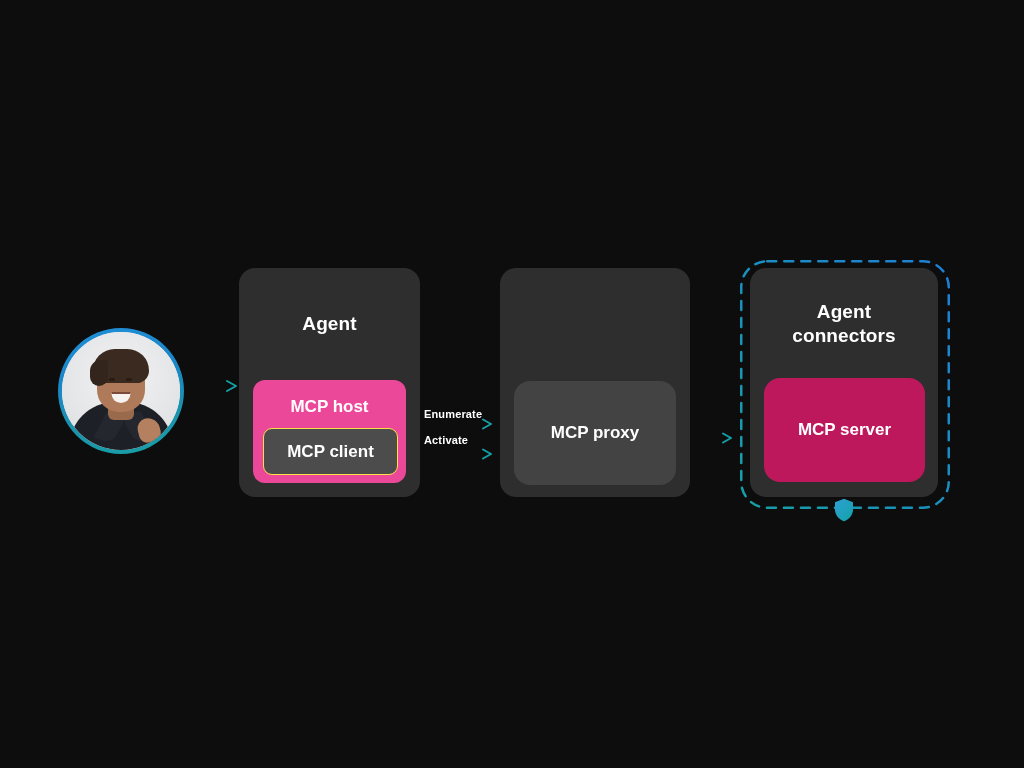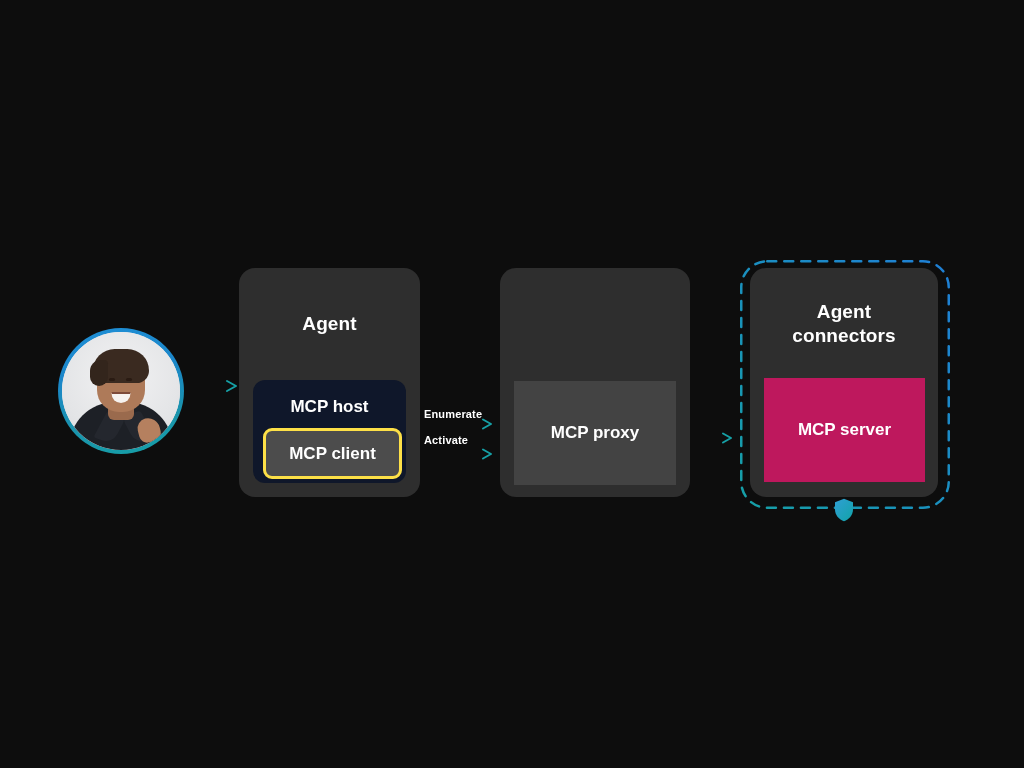--- a/index.html
+++ b/index.html
@@ -127,50 +127,50 @@
     left: 0; right: 0;
     text-align: center;
     font-size: 19px;
     font-weight: 700;
     letter-spacing: .1px;
     line-height: 24px;
     color: #ffffff;
   }
   .panel {
     position: absolute;
-    border-radius: 0;
+    border-radius: 16px;
     box-sizing: border-box;
     display: flex;
     align-items: center;
     justify-content: center;
   }
   .panel-label {
     font-size: 17px;
     font-weight: 600;
     color: #ffffff;
     text-align: center;
   }
 
   
   #agent-card { left: 239px; top: 268px; width: 181px; height: 229px; }
   #agent-card .card-title { top: 44px; }
   #mcp-host-panel {
     left: 14px; top: 112px; width: 153px; height: 103px;
-    background: #0f172a;
+    background: #ec4899;
     border-radius: 12px;
   }
   #mcp-host-label {
     position: absolute; left: 0; right: 0; top: 17px;
     text-align: center; font-size: 17px; font-weight: 600;
   }
   #mcp-client-panel {
     position: absolute;
     left: 10px; top: 48px; width: 133px; height: 45px;
     background: #4c4c4c;
-    border: 3px solid #fde047;
+    border: 1px solid #fde047;
     border-radius: 9px;
     display: flex; align-items: center; justify-content: center;
   }
 
   
   #registry-card { left: 500px; top: 268px; width: 190px; height: 229px; }
   #registry-card .card-title { top: 32px; padding: 0 18px; }
   #mcp-proxy-panel {
     left: 14px; top: 113px; width: 162px; height: 104px;
     background: #434343;

